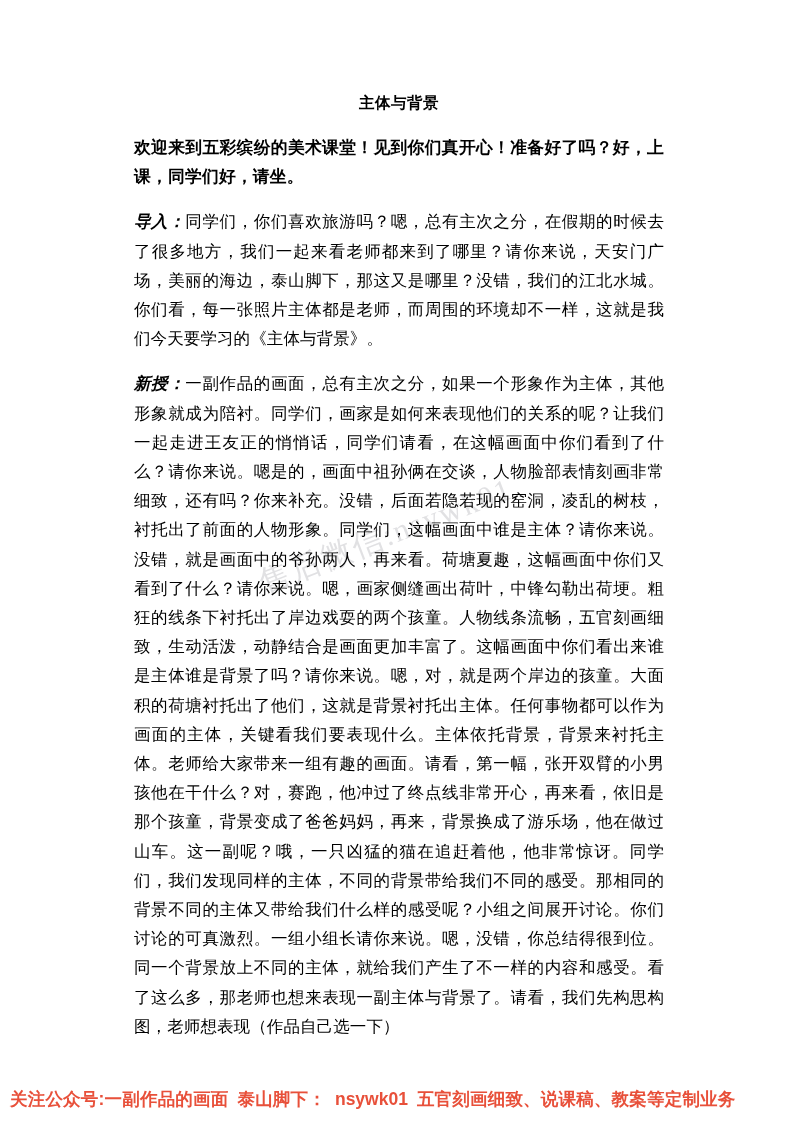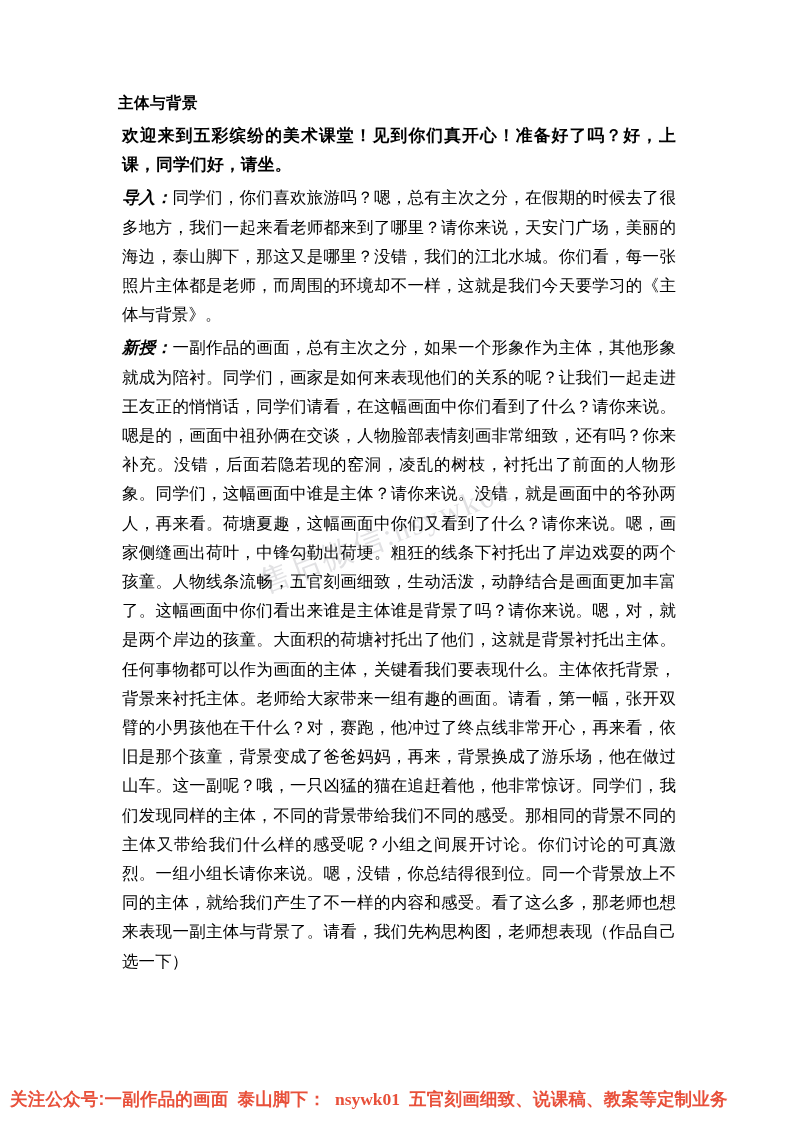--- a/index.html
+++ b/index.html
@@ -47,28 +47,29 @@
 
   
   .doc {
     position: absolute;
     left: 118px;
     top: 88px;
     width: 562px;
     z-index: 2;
   }
   .doc-title {
+    text-align: center;
     font-weight: bold;
     font-size: 15.5px;
     line-height: 29px;
     letter-spacing: 0.5px;
     margin: 0 0 1px 0;
   }
   p.para {
-    margin: 4px;
+    margin: 16px;
     font-size: 16.5px;
     line-height: 29.2px;
     text-align: justify;
     text-justify: inter-ideograph;
     letter-spacing: 0.1px;
     word-break: break-all;
   }
   p.bold-para {
     font-weight: bold;
     font-size: 16.8px;
@@ -96,21 +97,21 @@
     font-family: "Liberation Sans", sans-serif;
     font-weight: bold;
     font-size: 17.5px;
     line-height: 26px;
     color: #e8503a;
     white-space: nowrap;
     letter-spacing: 0.2px;
   }
   .footer-text .seg { margin-right: 9px; }
   .footer-text .mono {
-    font-family: Liberation Serif, serif;
+    font-family: Liberation Sans, sans-serif;
     letter-spacing: 0px;
   }
 </style>
 </head>
 <body>
 
 <div class="page">
 
   <div class="watermark-layer">
     <div class="watermark">售后微信:nsywk01</div>

